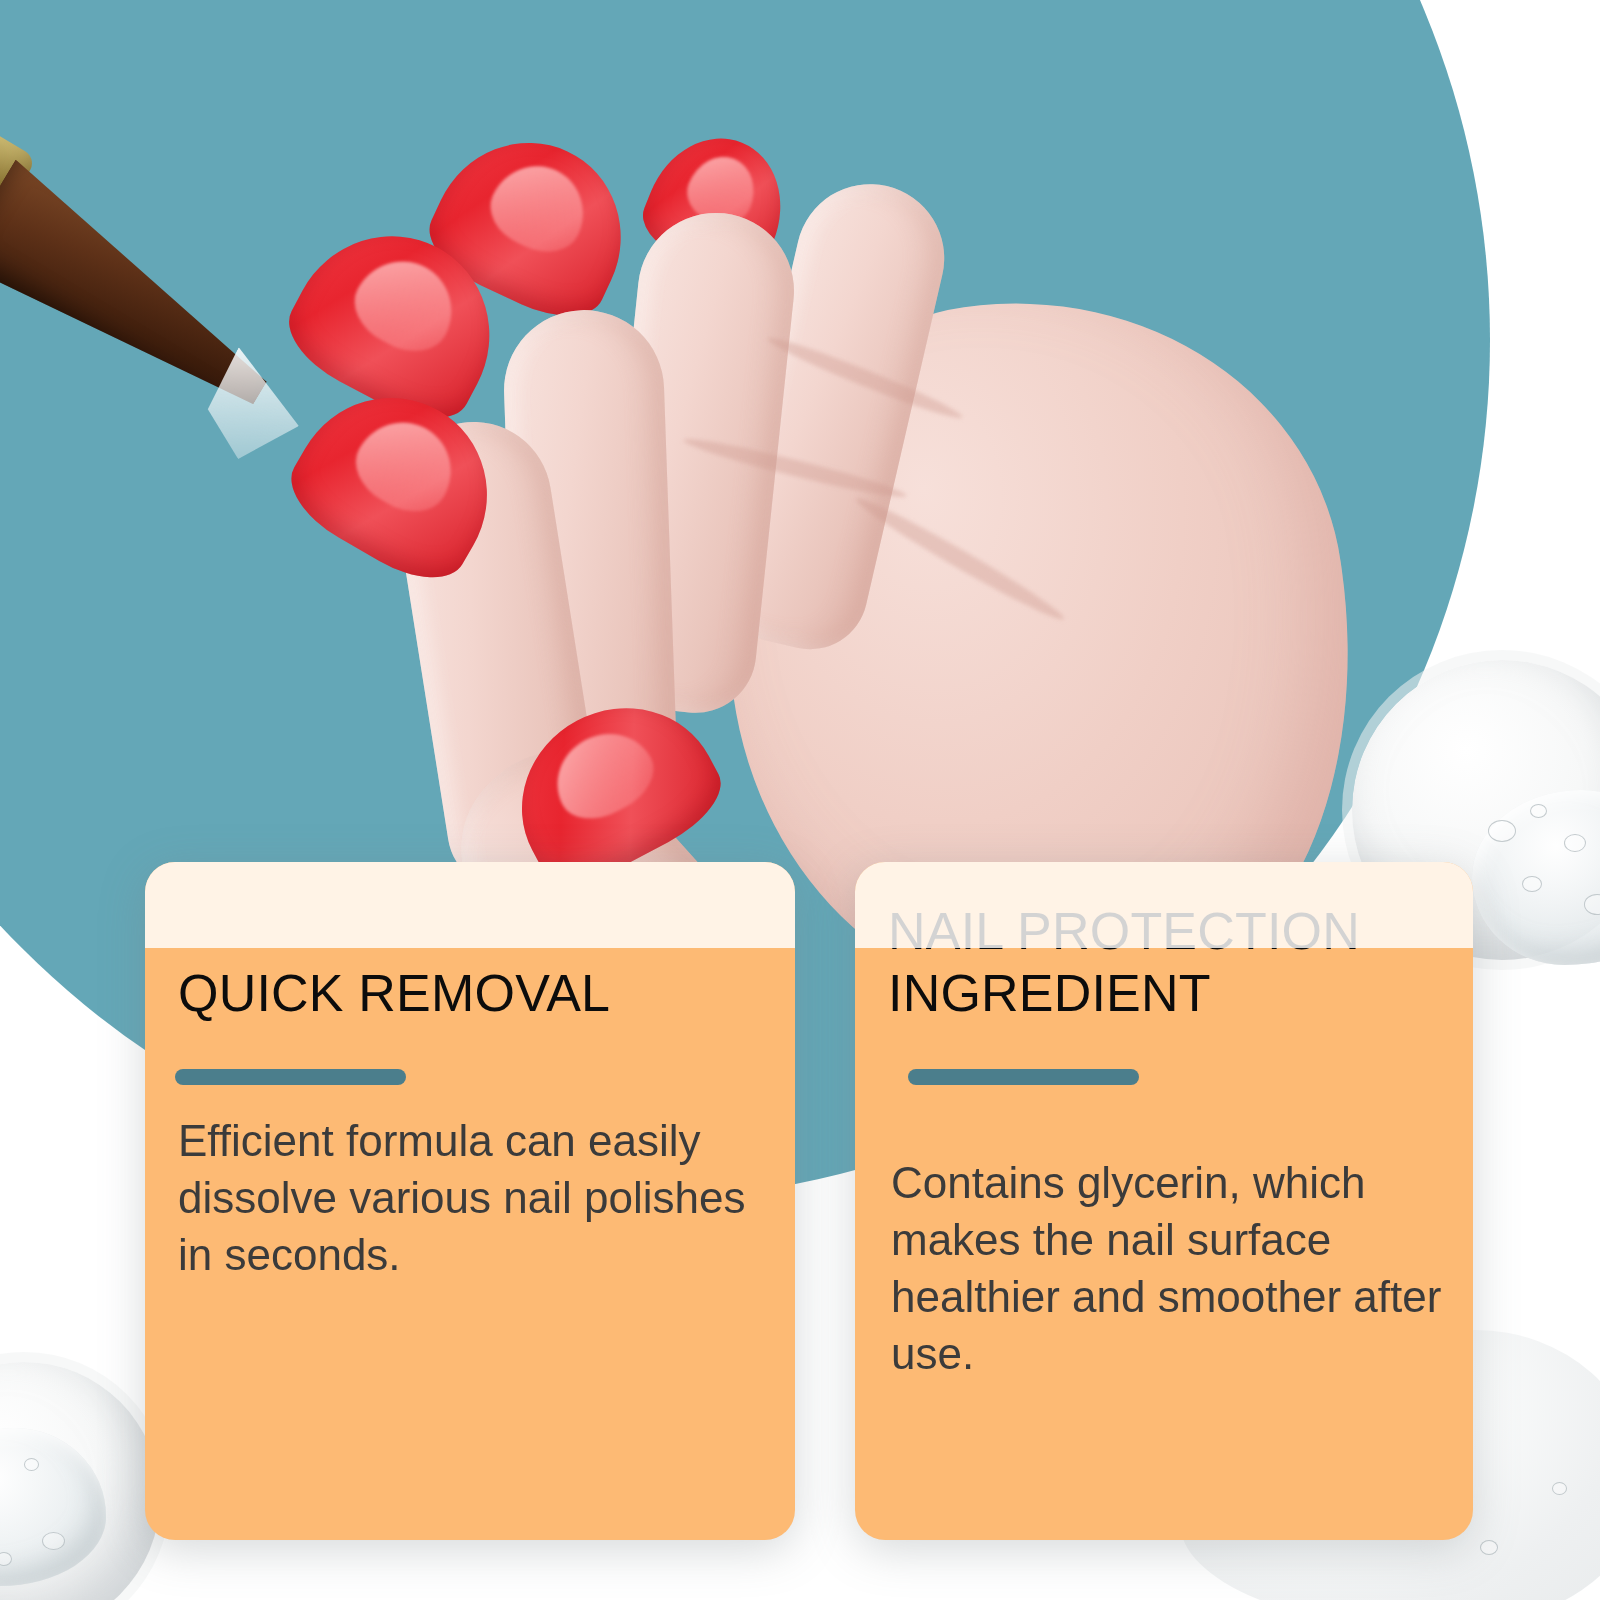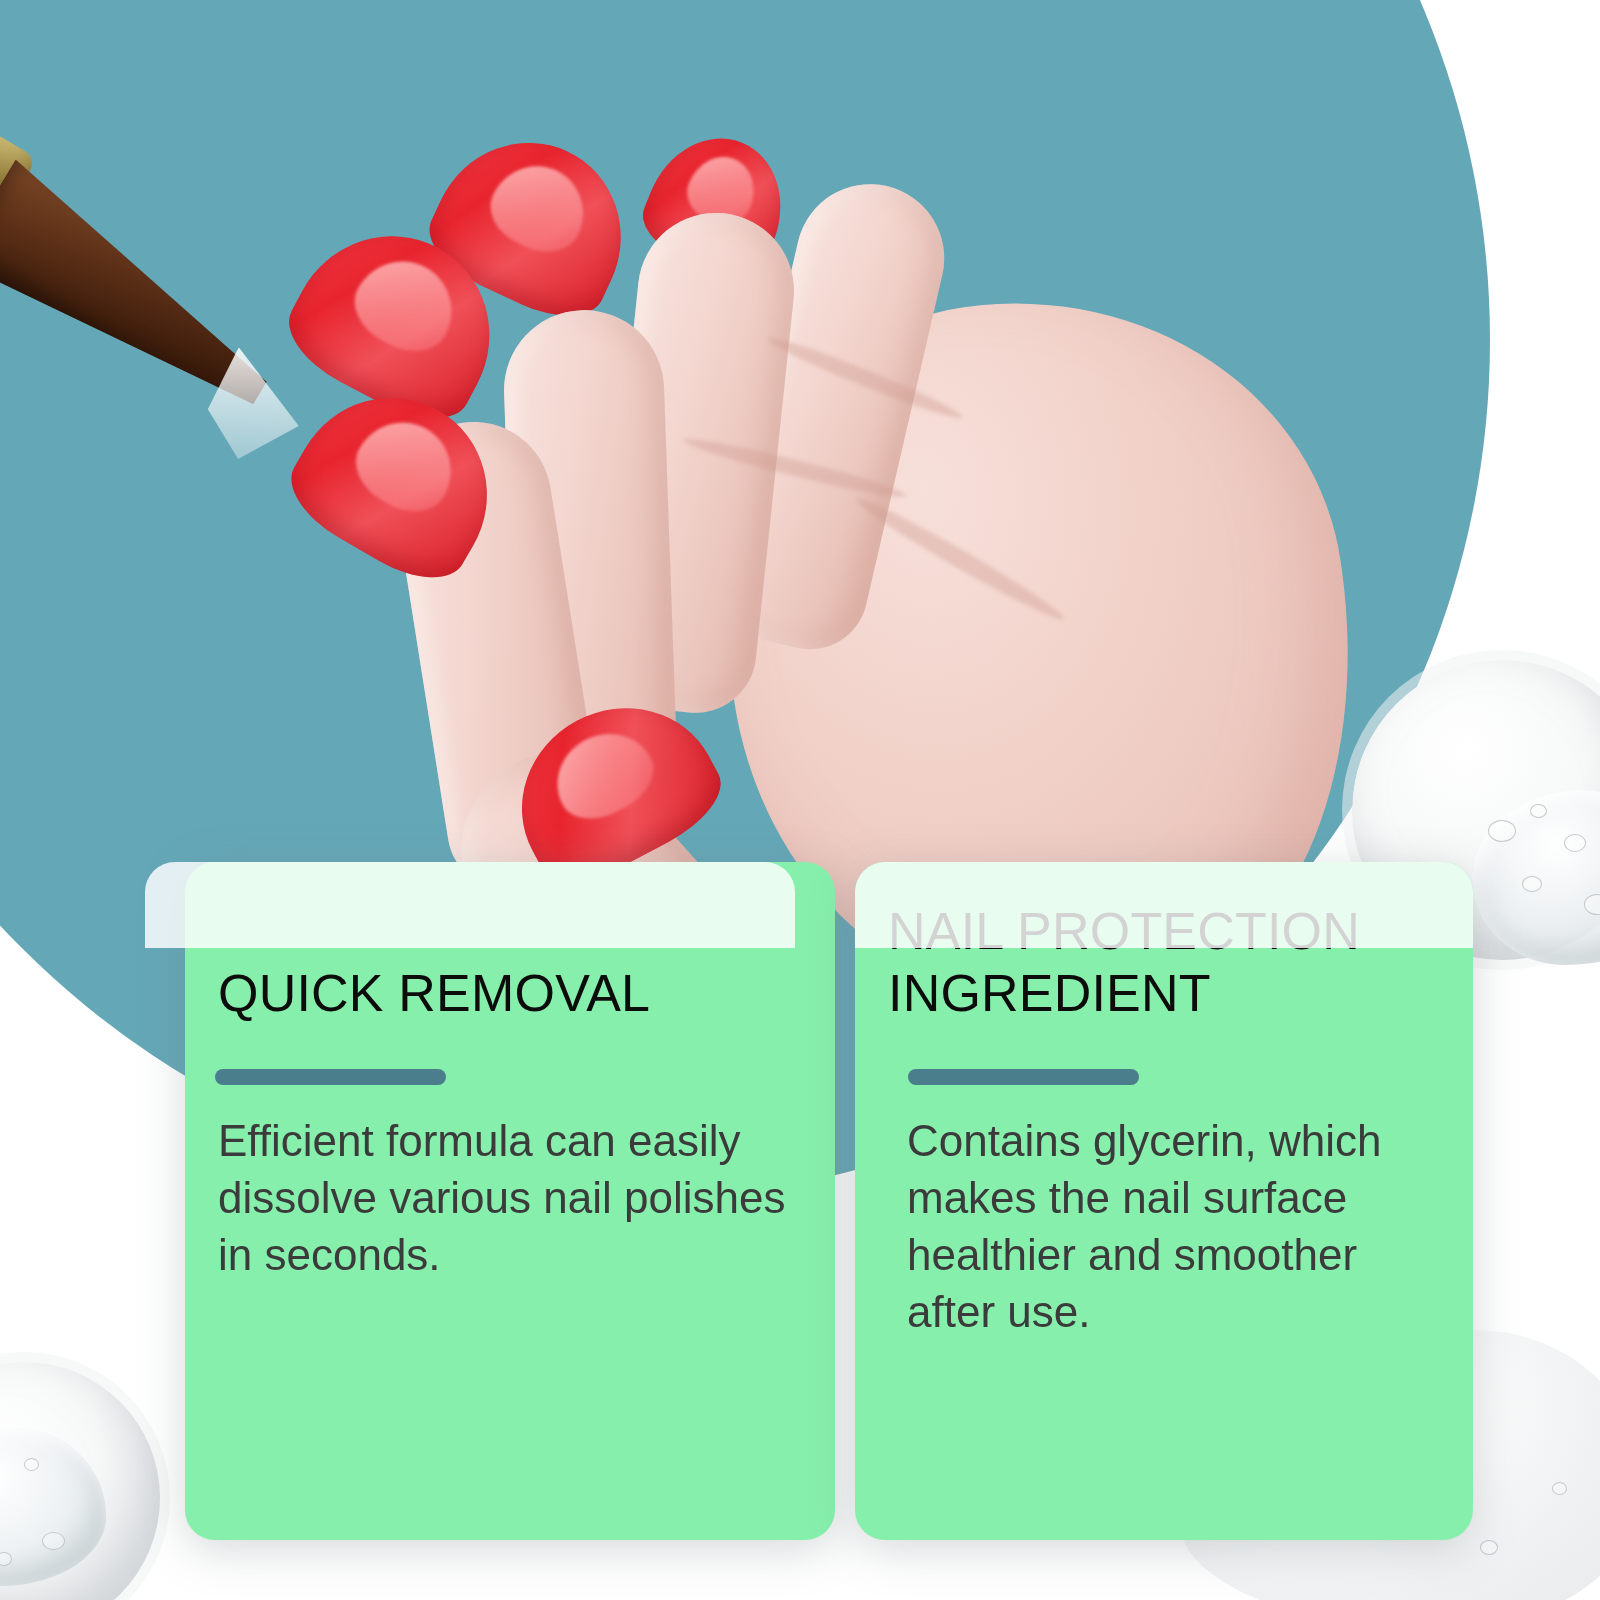--- a/index.html
+++ b/index.html
@@ -199,25 +199,25 @@
     height: 300px;
     background:
       radial-gradient(ellipse at 30% 25%, #ffffff 0%, #fafbfb 35%, #eef0f1 66%, #e7eaeb 100%);
     border-radius: 56% 38% 46% 60% / 62% 52% 48% 38%;
     filter: blur(.4px);
   }
 
   
   .card {
     position: absolute;
-    background: #86efac;
+    background: #fdba74;
     border-radius: 30px;
     box-shadow: 0 10px 46px rgba(120,128,132,.30);
   }
-  .card-left  { left: 145px; top: 862px; width: 650px; height: 678px; margin-left: 40px; }
+  .card-left  { left: 145px; top: 862px; width: 650px; height: 678px; }
   .card-right { left: 855px; top: 862px; width: 618px; height: 678px; }
 
   
   .card-veil {
     position: absolute;
     background: rgba(255,255,255,.82);
     border-radius: 30px 30px 0 0;
     pointer-events: none;
   }
   .veil-left  { left: 145px; top: 862px; width: 650px; height: 86px; }
@@ -258,21 +258,21 @@
   .card-body {
     position: absolute;
     left: 33px;
     right: 24px;
     top: 250px;
     color: #3b3b3b;
     font-size: 44px;
     line-height: 57px;
     font-weight: 400;
   }
-  .card-right .card-body { left: 52px; right: 18px; }
+  .card-right .card-body { left: 36px; right: 18px; margin-top: 42px; }
 </style>
 </head>
 <body>
 
 <div id="stage">
 
   <div class="teal-corner"></div>
   <div class="teal-corner2"></div>
   <div class="teal-disc"></div>
 

